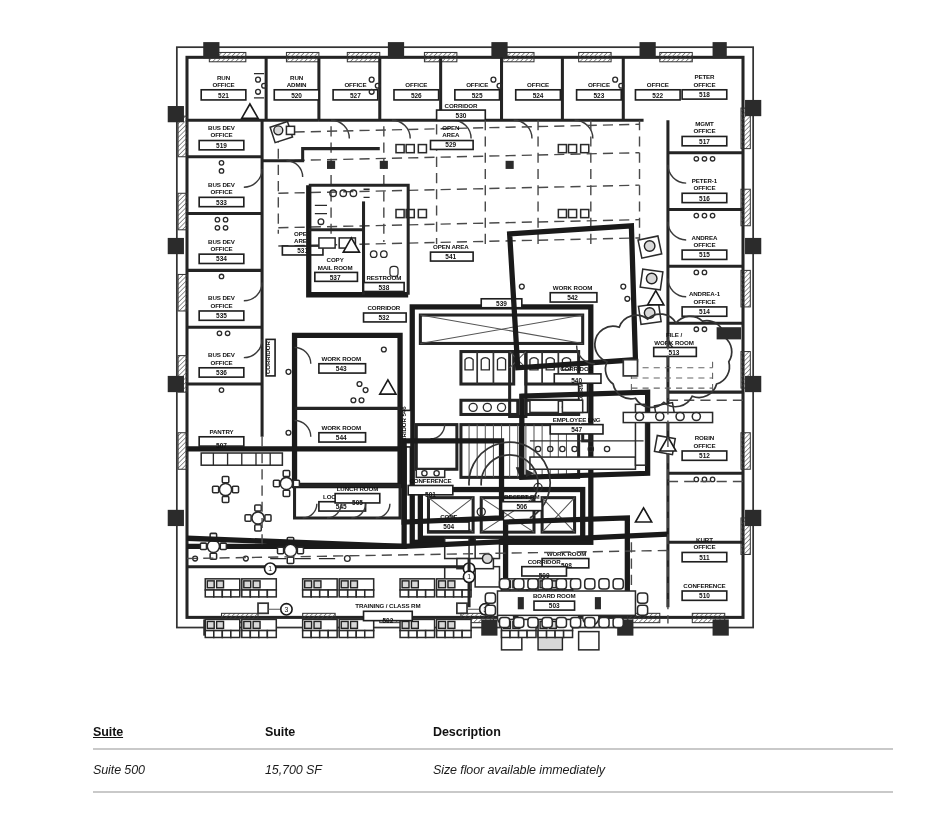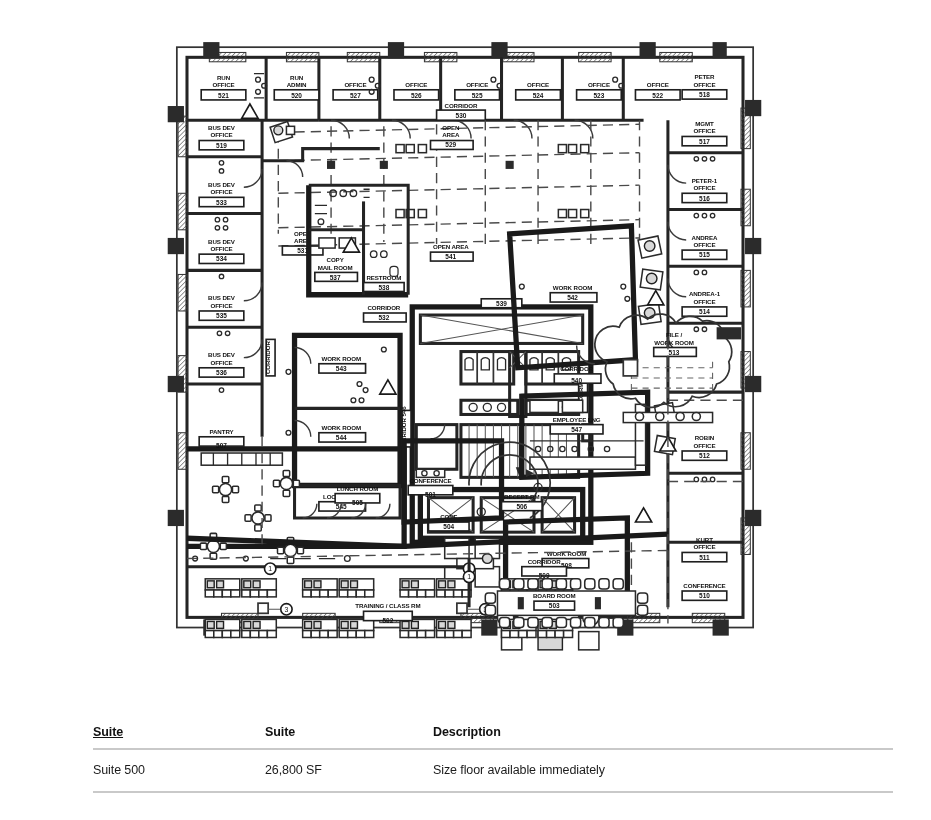--- a/index.html
+++ b/index.html
@@ -57,20 +57,21 @@
   table.suite-table thead tr {
     border-bottom: 2.2px solid #c9c9c9;
   }
   table.suite-table td {
     text-align: left;
     font-weight: normal;
     font-size: 12.5px;
     padding: 13px 0 14px 0;
     color: #1c1c1c;
     letter-spacing: -0.1px;
+    font-style: italic;
   }
   table.suite-table tbody tr {
     border-bottom: 2.2px solid #c9c9c9;
   }
   .col-suite { width: 21.5%; text-decoration: underline; }
   .col-size  { width: 21%; }
   .col-desc  { width: 57.5%; }
 
   
   .wall-heavy { fill:none; stroke:#1a1a1a; stroke-width:2.6; }
@@ -903,18 +904,18 @@
     <thead>
       <tr>
         <th class="col-suite">Suite</th>
         <th class="col-size">Suite</th>
         <th class="col-desc">Description</th>
       </tr>
     </thead>
     <tbody>
       <tr>
         <td>Suite 500</td>
-        <td>26,800 SF</td>
+        <td>15,700 SF</td>
         <td>Size floor available immediately</td>
       </tr>
     </tbody>
   </table>
 </div>
 
 </body></html>

